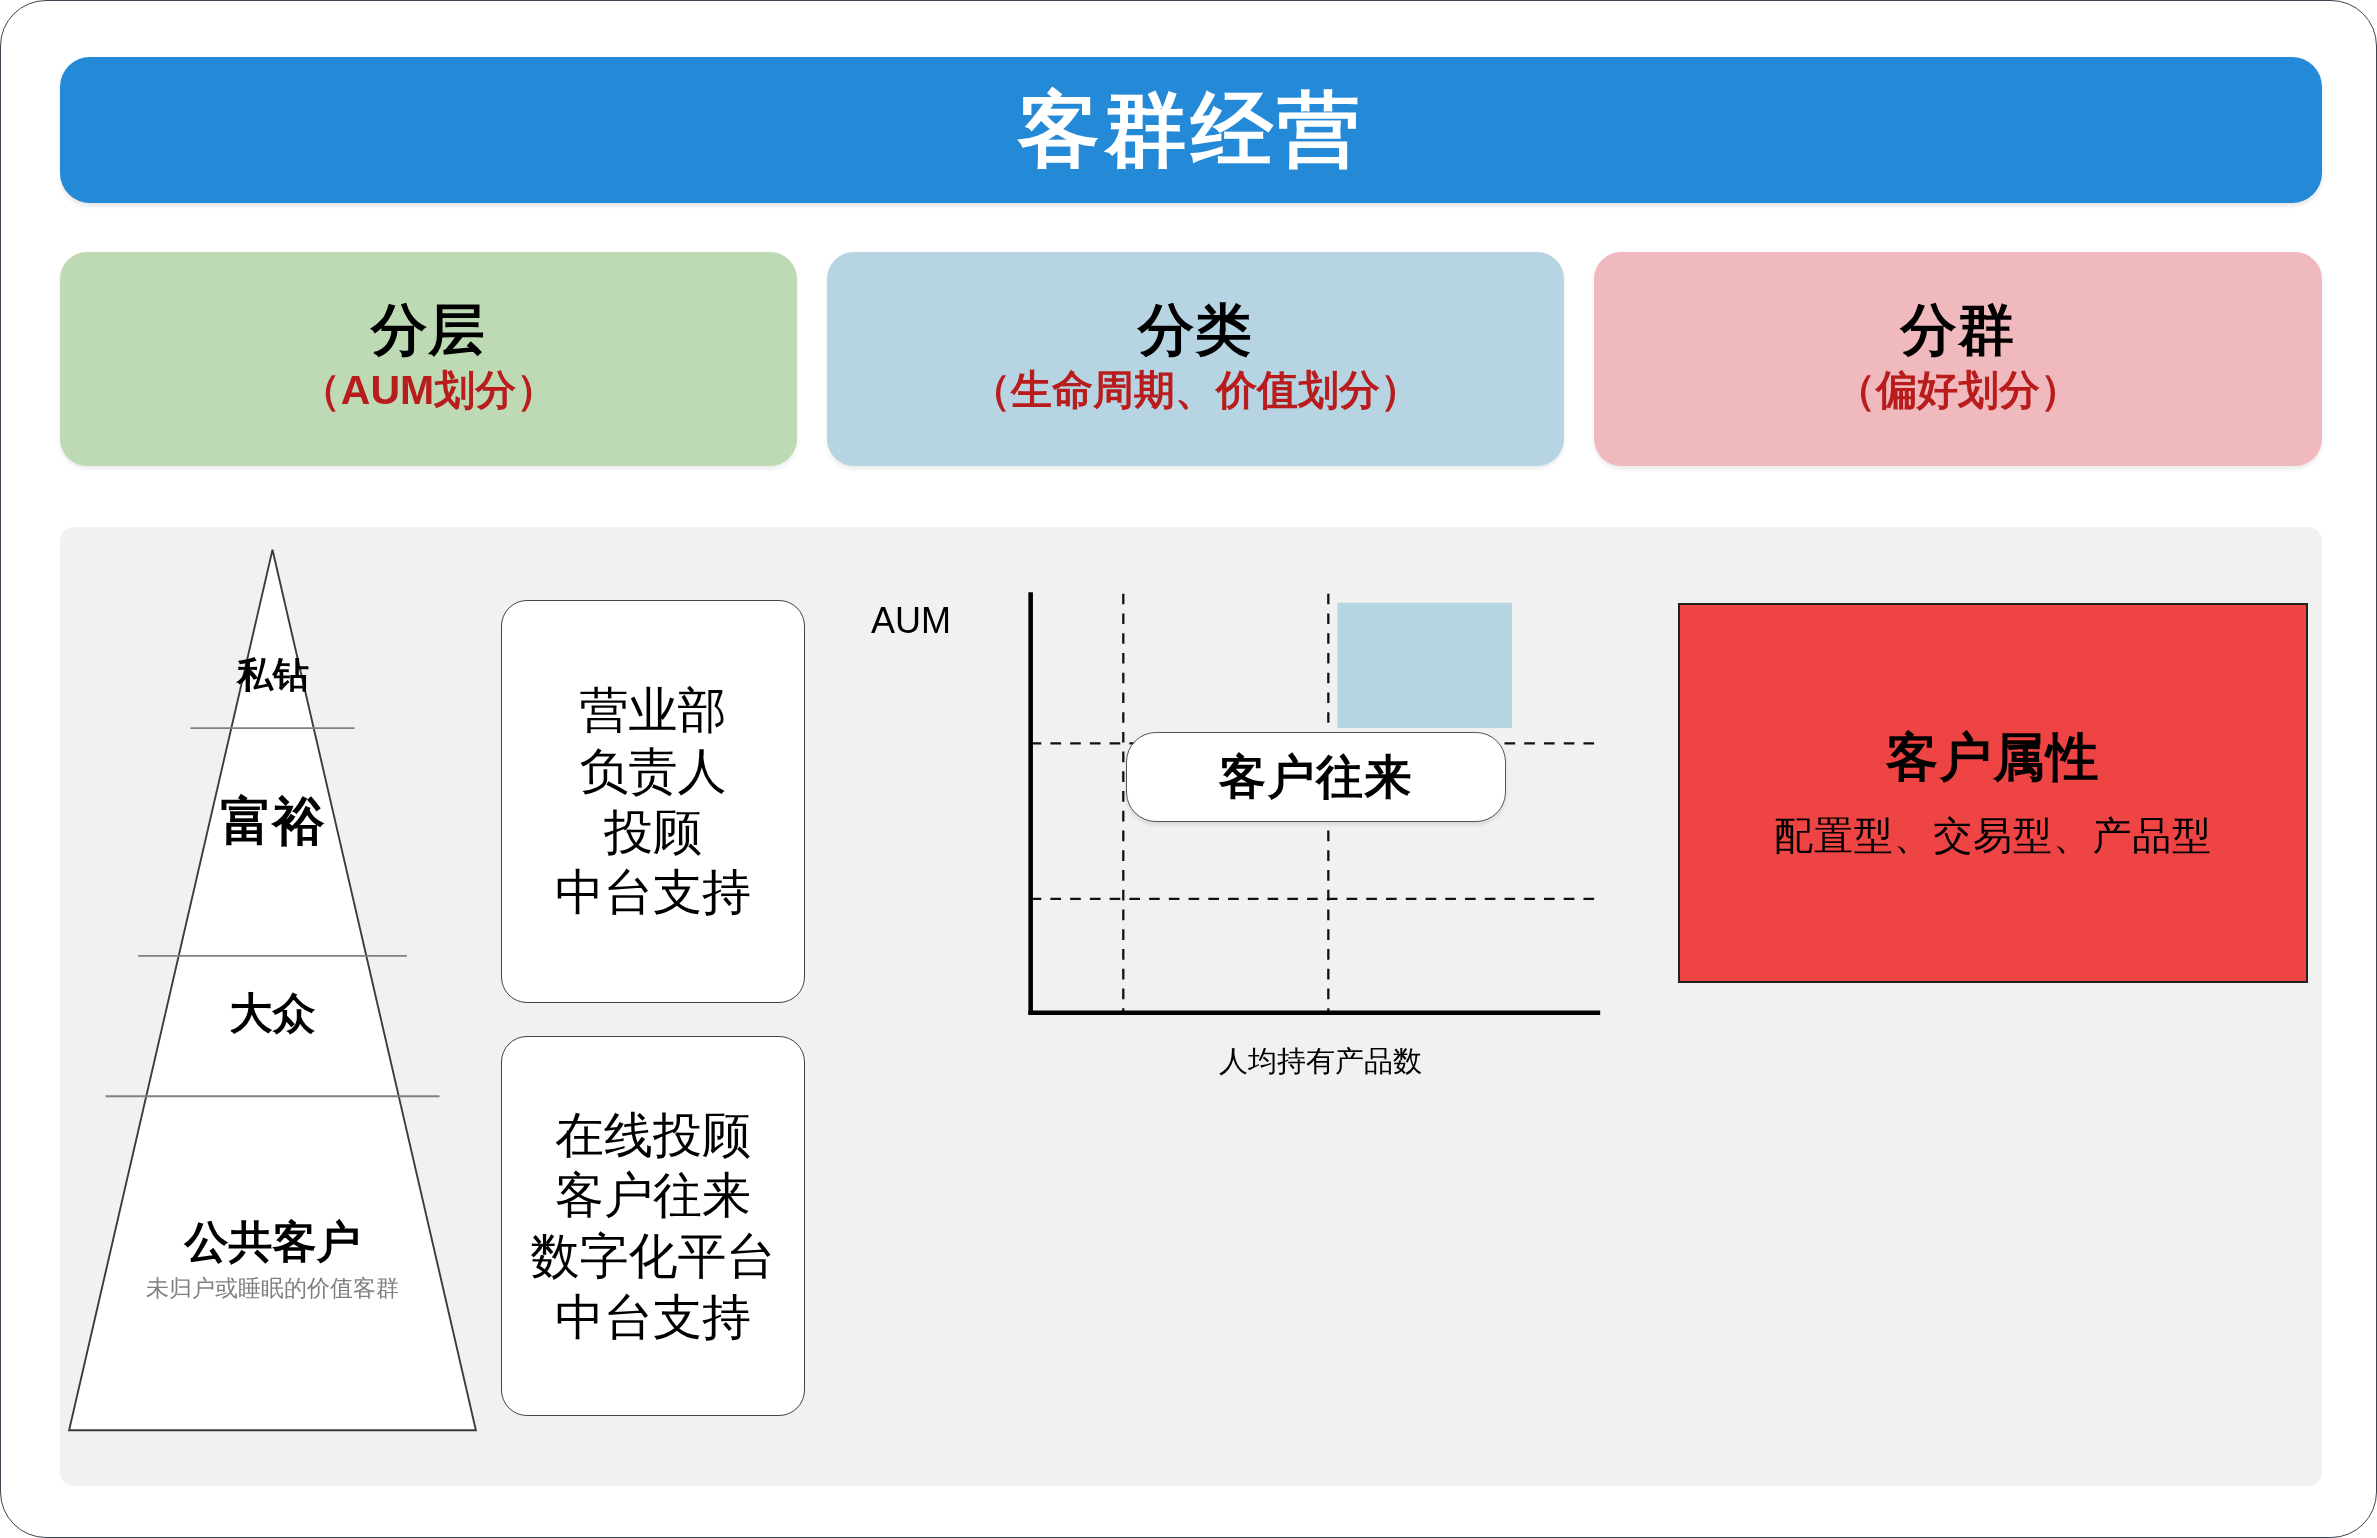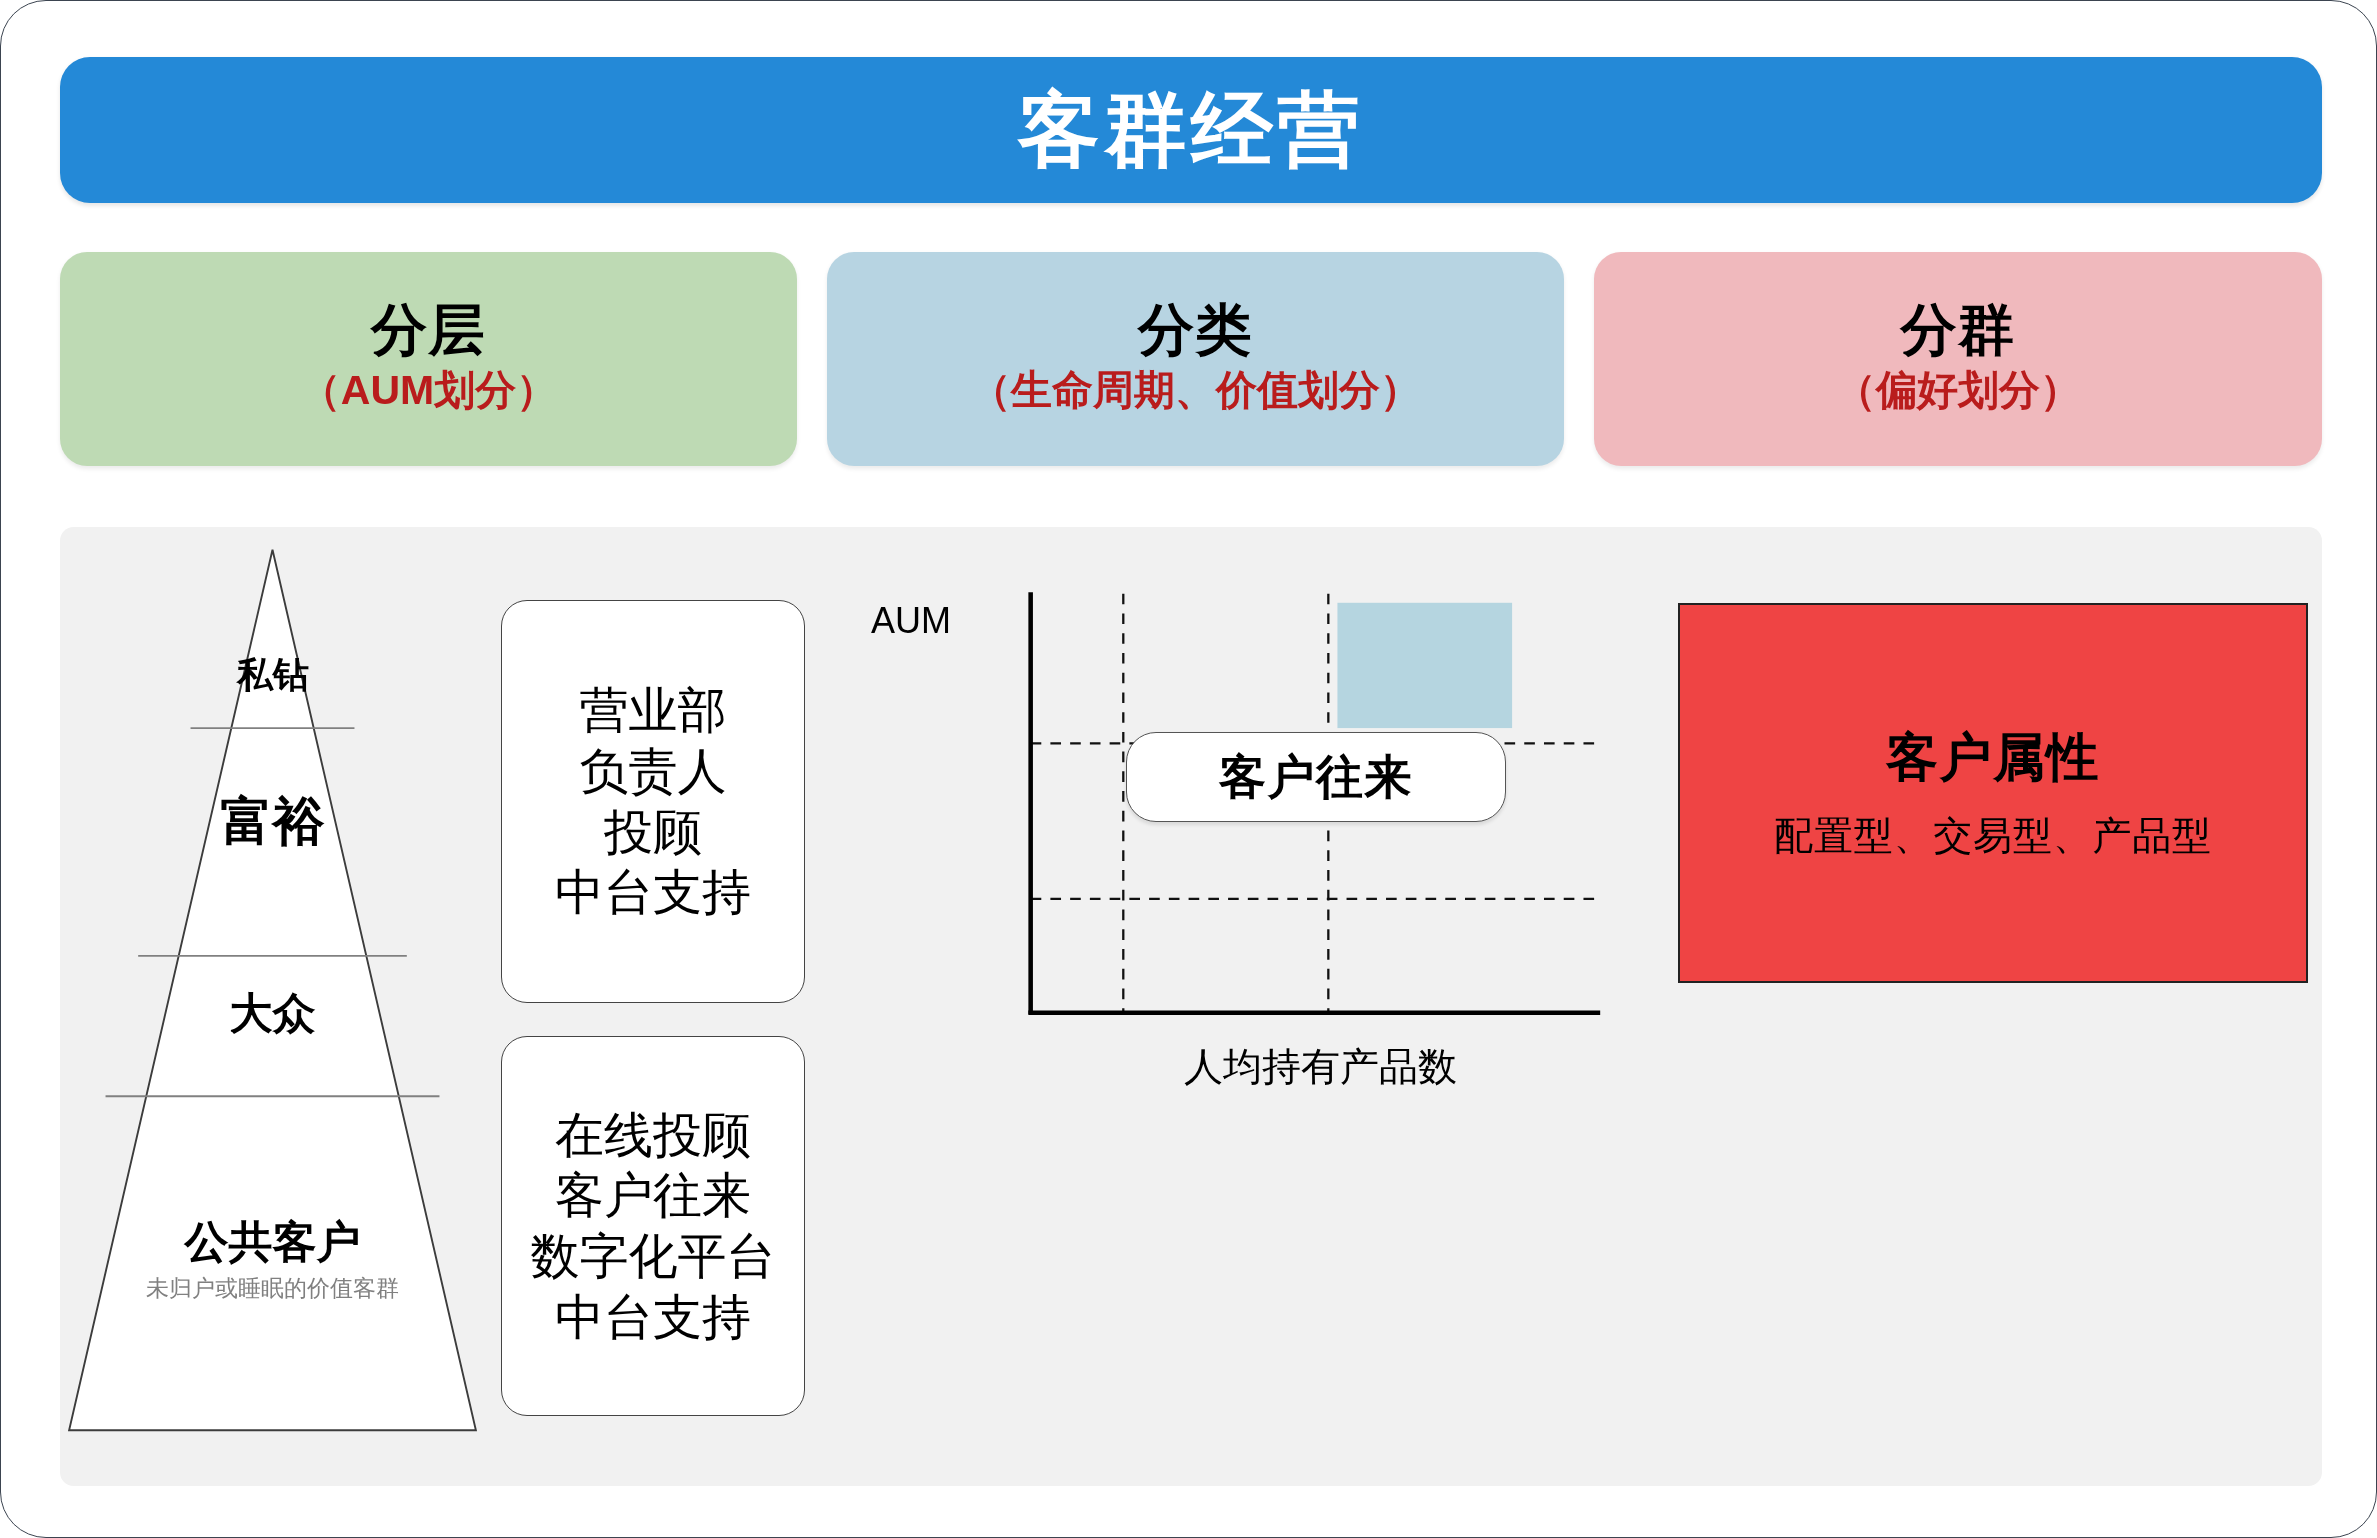--- a/index.html
+++ b/index.html
@@ -162,21 +162,21 @@
     font-size: 36px;
     color: #000000;
     line-height: 1;
   }
   .axis-label-x {
     position: absolute;
     left: 1063px;
     top: 520px;
     width: 395px;
     text-align: center;
-    font-size: 39px;
+    font-size: 29px;
     color: #000000;
     line-height: 1;
   }
   .chart-pill {
     position: absolute;
     left: 1066px;
     top: 205px;
     width: 380px;
     height: 90px;
     background: #ffffff;

